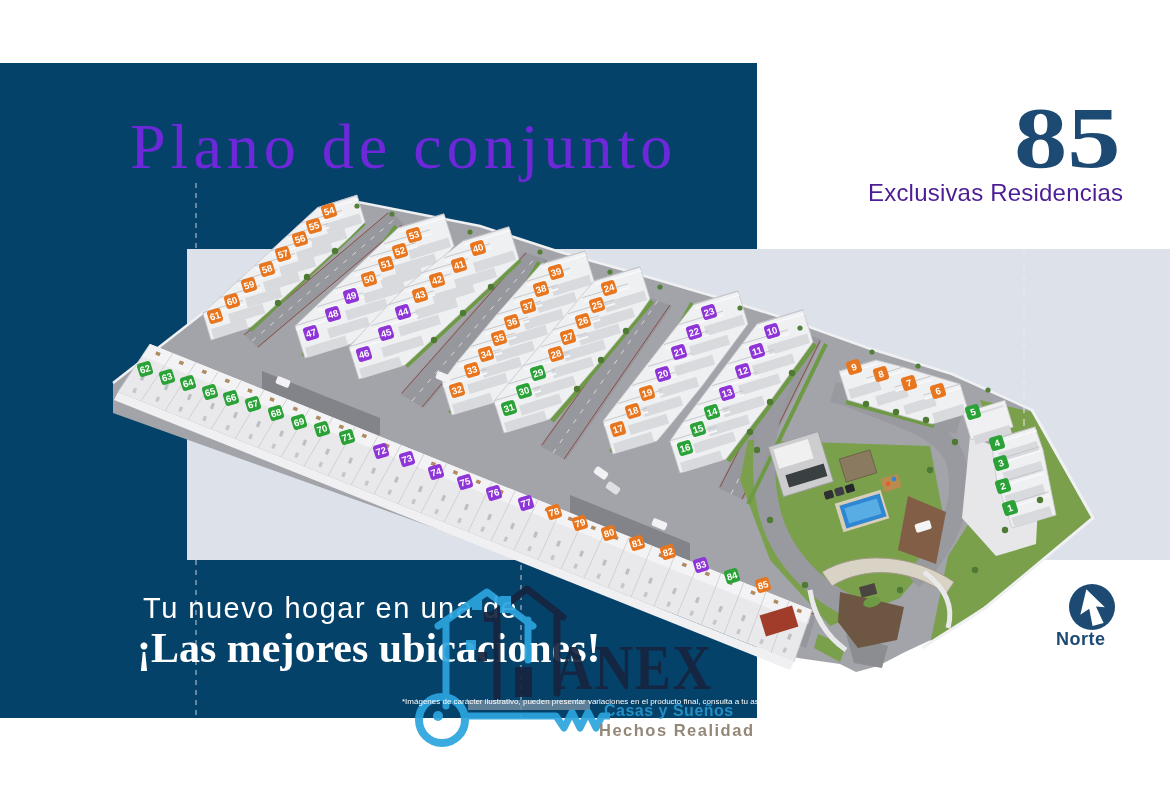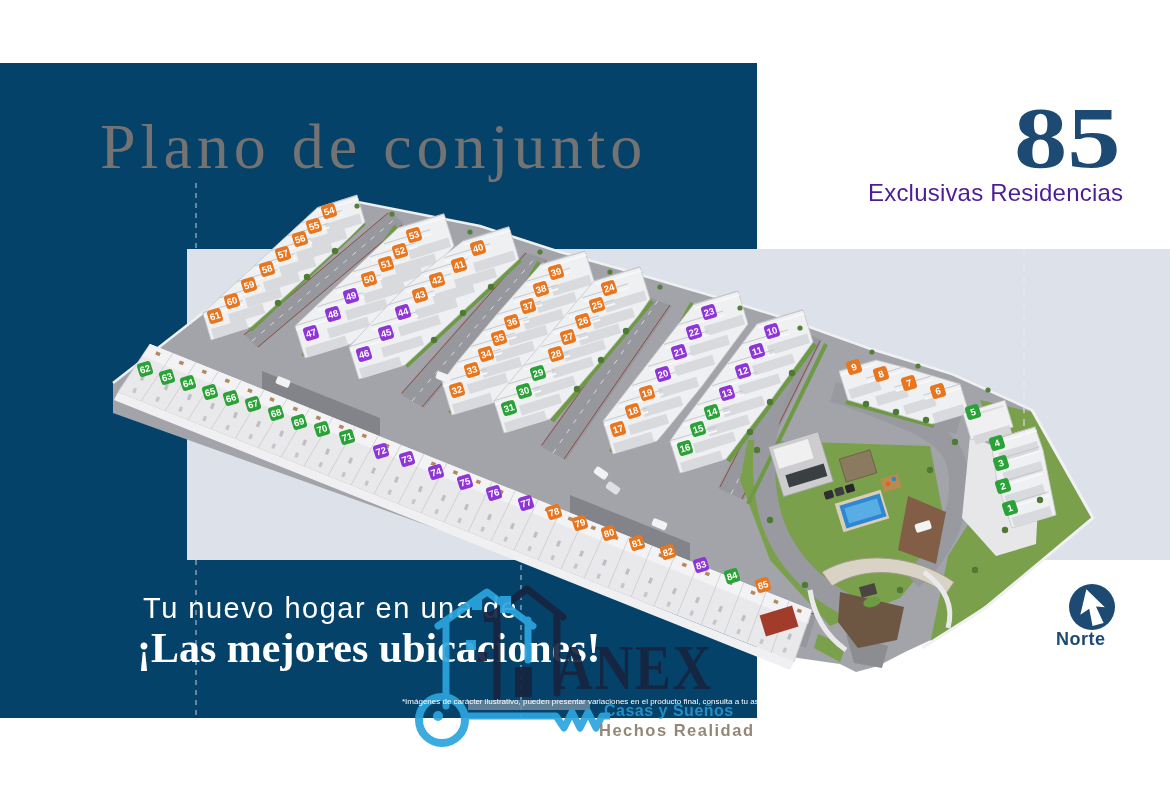--- a/index.html
+++ b/index.html
@@ -1040,21 +1040,21 @@
 <circle cx="988" cy="390" r="2.6" fill="#55803a"></circle>
 
 <line x1="196" y1="183" x2="196" y2="249" stroke="#ccd3da" stroke-width="1.2" stroke-dasharray="5 5" opacity="0.8"></line>
 <line x1="196" y1="560" x2="196" y2="718" stroke="#ccd3da" stroke-width="1.2" stroke-dasharray="5 5" opacity="0.8"></line>
 
 <line x1="521" y1="565" x2="521" y2="718" stroke="#ccd3da" stroke-width="1.2" stroke-dasharray="5 5" opacity="0.8"></line>
 
 <line x1="1024" y1="250" x2="1024" y2="445" stroke="#e9ecf0" stroke-width="1.5" stroke-dasharray="7 6" opacity="0.65"></line>
 </svg>
 
-<div class="abs" style="left:100px;top:110px;width:600px;font-family:'Liberation Serif',serif;font-size:64px;color:#737373;letter-spacing:5px;font-weight:400;">Plano de conjunto</div>
+<div class="abs" style="left:130px;top:110px;width:600px;font-family:'Liberation Serif',serif;font-size:64px;color:#6d28d9;letter-spacing:5px;font-weight:400;">Plano de conjunto</div>
 
 <div class="abs" style="left:1014px;top:88px;width:170px;font-family:'Liberation Serif',serif;font-size:86px;color:#1d4a72;letter-spacing:0;font-weight:bold;transform:scaleX(1.24);transform-origin:0 0;">85</div>
 
 <div class="abs" style="left:868px;top:179px;font-size:24px;color:#4c1d95;letter-spacing:0.2px;">Exclusivas Residencias</div>
 
 <div class="abs" style="left:143px;top:592px;font-size:29px;color:#fff;letter-spacing:1.5px;">Tu nuevo hogar en una de</div>
 
 <div class="abs" style="left:137px;top:624px;font-family:'Liberation Serif',serif;font-weight:bold;font-size:42px;color:#fff;">¡Las mejores ubicaciones!</div>
 <svg width="1170" height="785" viewBox="0 0 1170 785" style="position:absolute;left:0;top:0" opacity="0.92">
 

